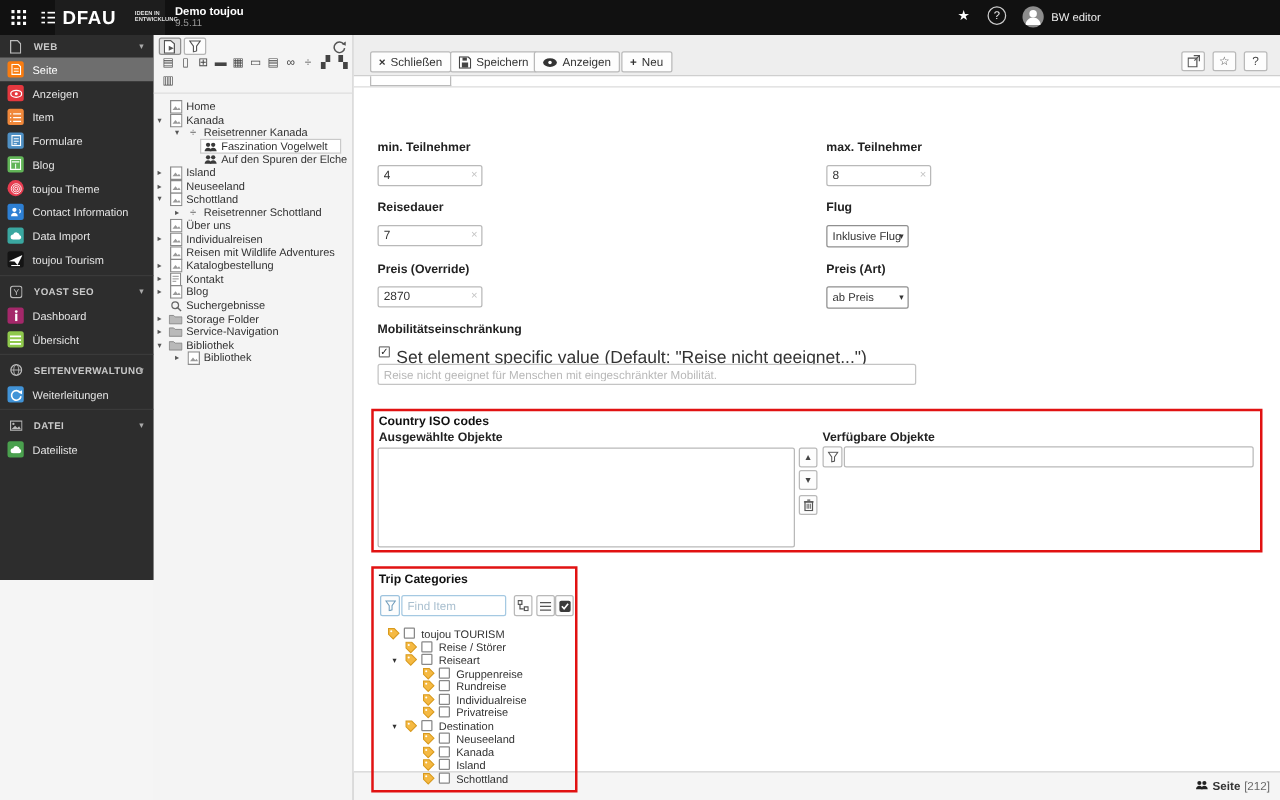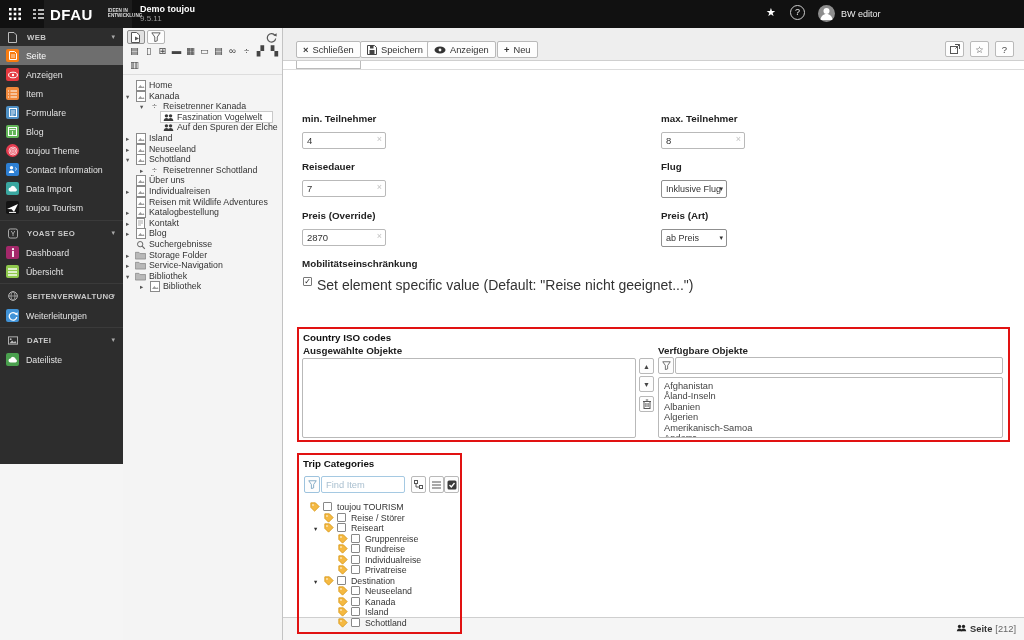--- a/index.html
+++ b/index.html
@@ -638,20 +638,23 @@
     </div>
     <span class="f-label" style="left:378px;top:149px">Preis (Art)</span>
     <div class="f-select" style="left:378px;top:168px;width:66px">
       <span>ab Preis</span>
       <span class="car">▾</span>
     </div>
 
     <span class="f-label" style="left:19px;top:197px">Mobilitätseinschränkung</span>
     <span class="chkbox" style="left:20px;top:216px">✓</span>
     <span class="abs" style="left:34px;top:216px;font-size:14px;color:#333">Set element specific value (Default: "Reise nicht geeignet...")</span>
+    <div class="mob-input" style="left:19px;top:230px;width:431px">
+      <input placeholder="Reise nicht geeignet für Menschen mit eingeschränkter Mobilität." style="">
+    </div>
 
     <div class="redbox" style="left:14px;top:266px;width:713px;height:115px"></div>
     <span class="sec-title" style="left:20px;top:271px">Country ISO codes</span>
     <span class="f-label" style="left:20px;top:284px">Ausgewählte Objekte</span>
     <div class="listbox" style="left:19px;top:297px;width:334px;height:80px"></div>
     <div class="side-btn" style="left:356px;top:297px">
         <span>▲</span>
       </div>
     <div class="side-btn" style="left:356px;top:315px">
         <span>▼</span>
@@ -668,28 +671,20 @@
     </div>
     <span class="f-label" style="left:375px;top:284px">Verfügbare Objekte</span>
     <div class="filt-btn" style="left:375px;top:296px">
       <svg width="9" height="9" viewBox="0 0 12 12">
           <path d="M1 1h10L7.5 6v4.5l-3 1V6z" fill="none" stroke="#555" stroke-width="1.1"></path>
         </svg>
     </div>
     <div class="filt-input" style="left:392px;top:296px;width:328px">
       <input style="">
     </div>
-    <div class="listbox" style="left:375px;top:316px;width:345px;height:61px">
-      <span class="lb-item" style="top:3px">Afghanistan</span>
-      <span class="lb-item" style="top:13.4px">Åland-Inseln</span>
-      <span class="lb-item" style="top:23.8px">Albanien</span>
-      <span class="lb-item" style="top:34.2px">Algerien</span>
-      <span class="lb-item" style="top:44.6px">Amerikanisch-Samoa</span>
-      <span class="lb-item" style="top:55px">Andorra</span>
-    </div>
 
     <div class="redbox" style="left:14px;top:392px;width:165px;height:181px"></div>
     <span class="sec-title" style="left:20px;top:397px">Trip Categories</span>
     <div class="filt-btn" id="trip-funnel" style="left:21px;top:415px">
       <svg width="9" height="9" viewBox="0 0 12 12">
           <path d="M1 1h10L7.5 6v4.5l-3 1V6z" fill="none" stroke="#6f9cbb" stroke-width="1.1"></path>
         </svg>
     </div>
     <div class="filt-input" id="trip-find" style="left:38px;top:415px;width:84px">
       <input placeholder="Find Item" style="">

